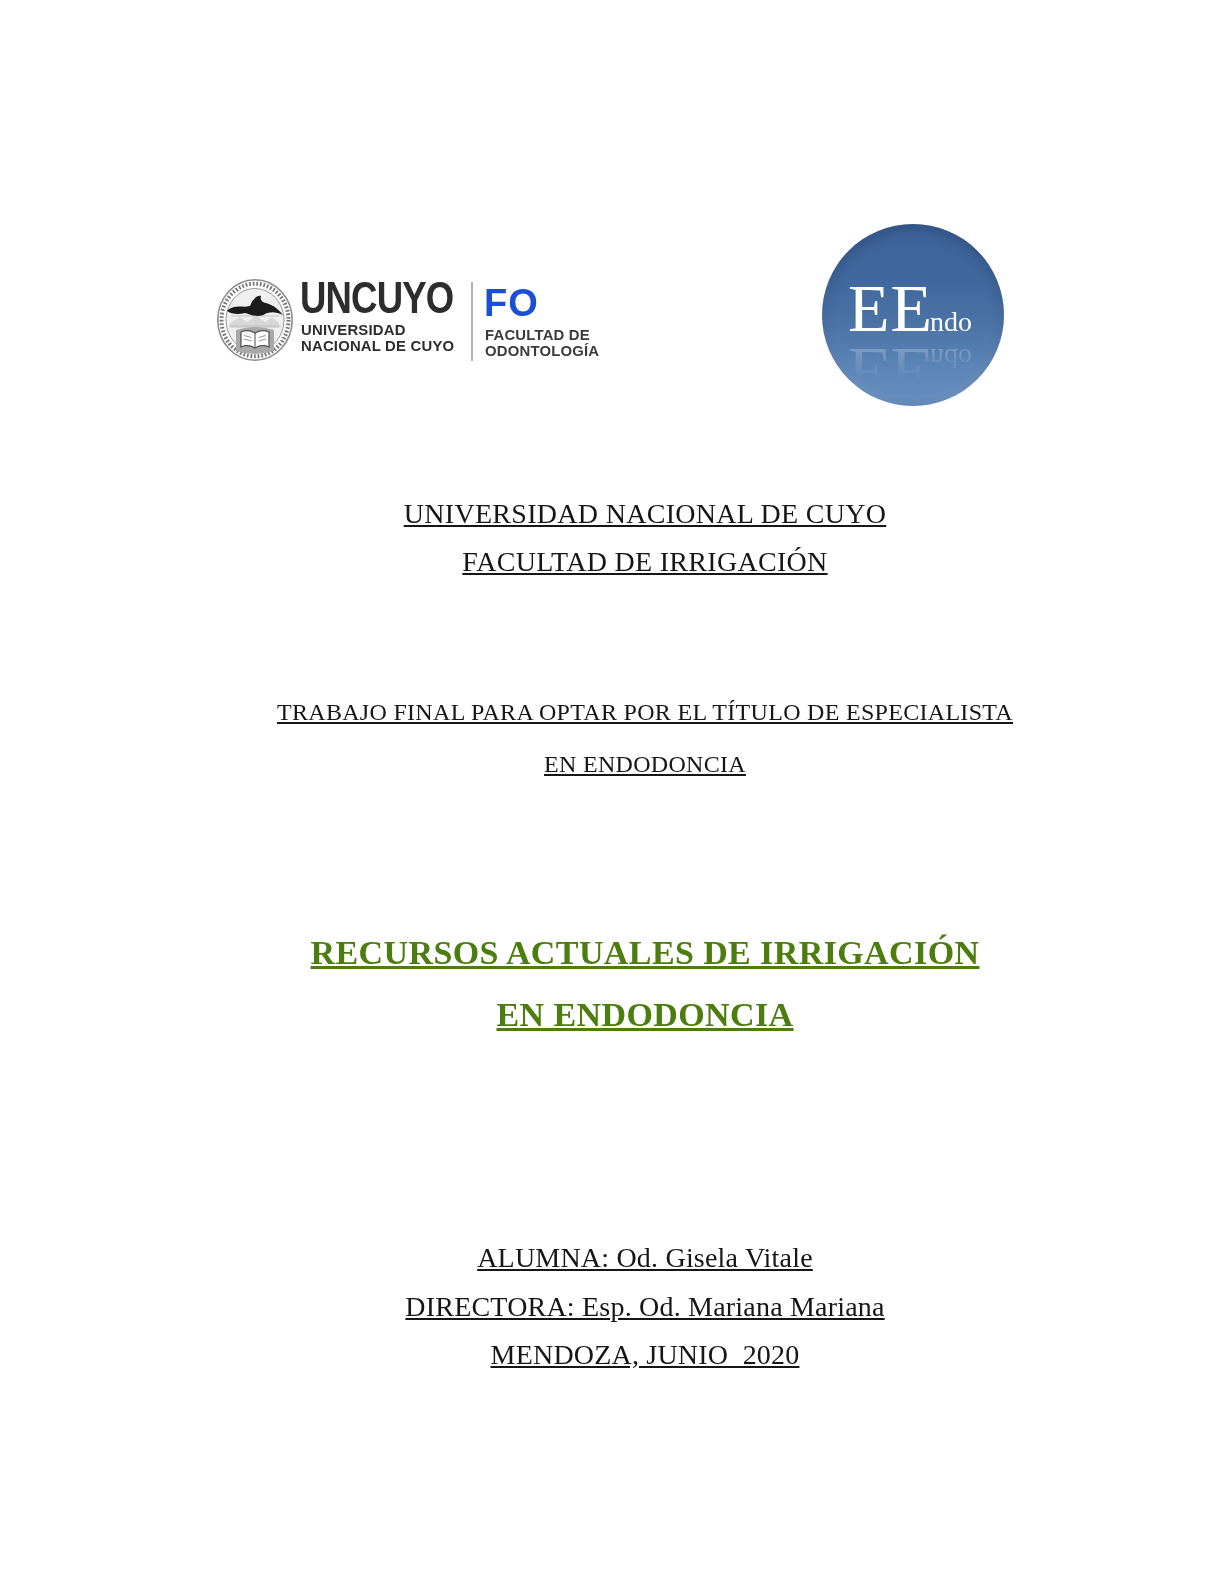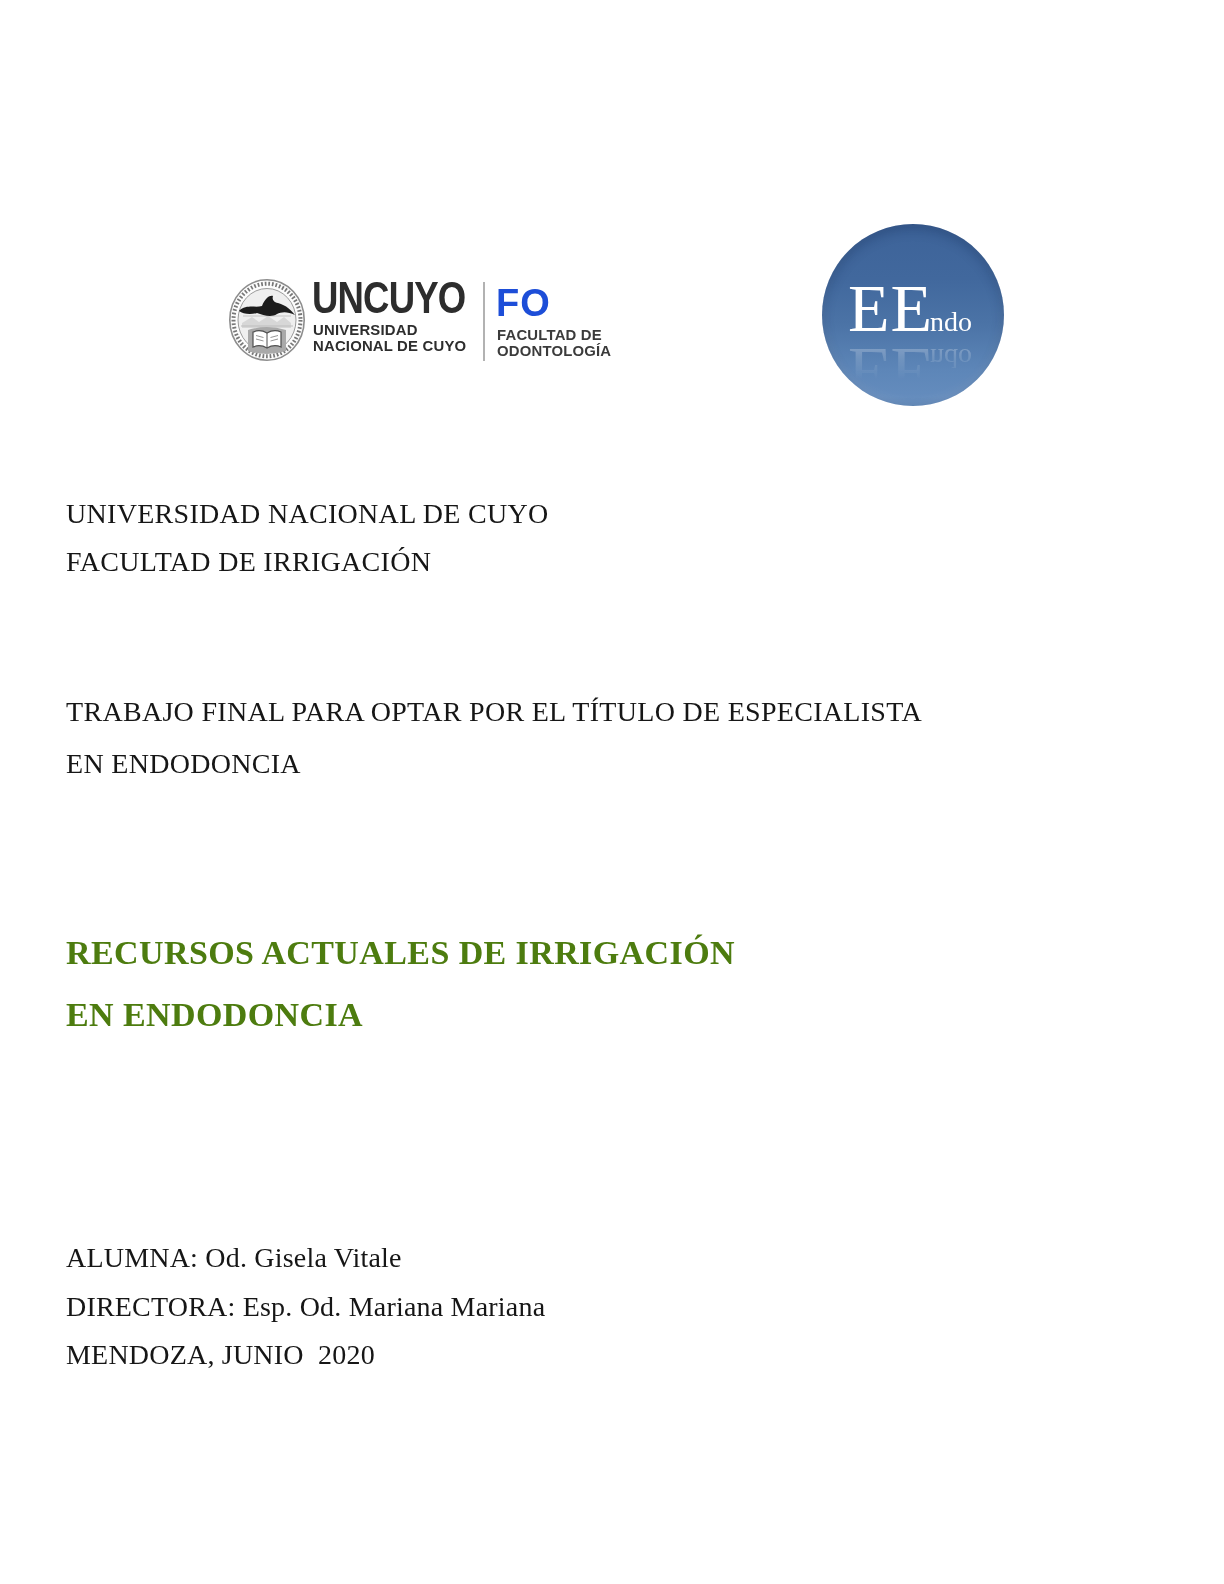--- a/index.html
+++ b/index.html
@@ -9,21 +9,21 @@
     height:1584px;
     background:#ffffff;
     overflow:hidden;
     font-family:"Liberation Serif","DejaVu Serif",serif;
     color:#161616;
   }
 
   
   .uncuyo-logo{
     position:absolute;
-    left:228px;
+    left:216px;
     top:278px;
     width:410px;
     height:86px;
     font-family:"Liberation Sans","DejaVu Sans",sans-serif;
   }
   .uncuyo-seal{position:absolute;left:0;top:0;width:78px;height:84px;}
   .uncuyo-wordmark{position:absolute;left:84px;top:0;width:175px;}
   .uncuyo-acronym{
     position:absolute;left:0;top:-2px;
     font-size:44px;font-weight:bold;line-height:44px;
@@ -81,24 +81,25 @@
     transform:scaleY(-1);
     opacity:0.42;
     -webkit-mask-image:linear-gradient(to top,rgba(0,0,0,0.85) 0%,rgba(0,0,0,0.35) 30%,transparent 62%);
     mask-image:linear-gradient(to top,rgba(0,0,0,0.85) 0%,rgba(0,0,0,0.35) 30%,transparent 62%);
   }
 
   
   .textblock{
     position:absolute;
     left:66px;width:1158px;
-    text-align:left;
+    text-align:center;
+    text-decoration:underline;
   }
   .institution-block{top:490px;font-size:28px;line-height:48px;letter-spacing:0.3px;}
-  .thesis-type-block{top:686px;font-size:28px;line-height:52px;letter-spacing:0.3px;}
+  .thesis-type-block{top:686px;font-size:24px;line-height:52px;letter-spacing:0.3px;}
   .title-block{top:922px;font-size:34px;font-weight:bold;line-height:62px;letter-spacing:0.4px;color:#4d7c0f;}
   .credits-block{top:1234px;font-size:28px;line-height:48.5px;letter-spacing:0.2px;}
   .pre-space{white-space:pre;}
 </style>
 </head>
 <body>
 
 <div class="page">
 
   <div class="uncuyo-logo">

